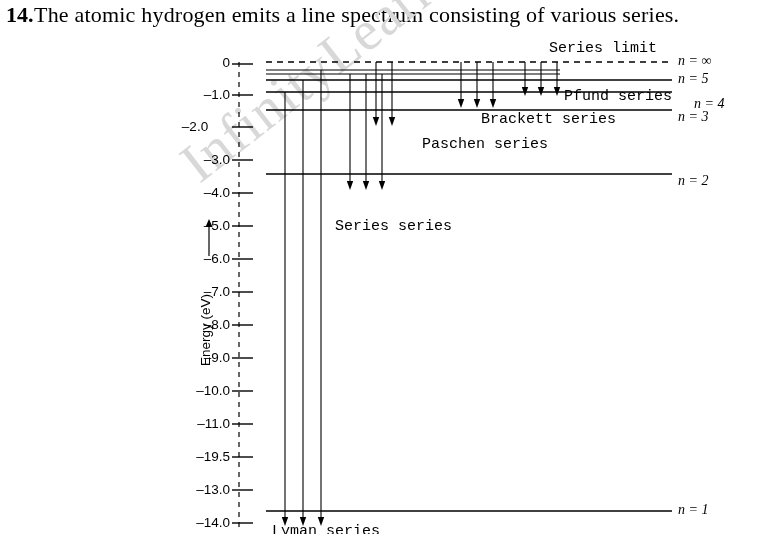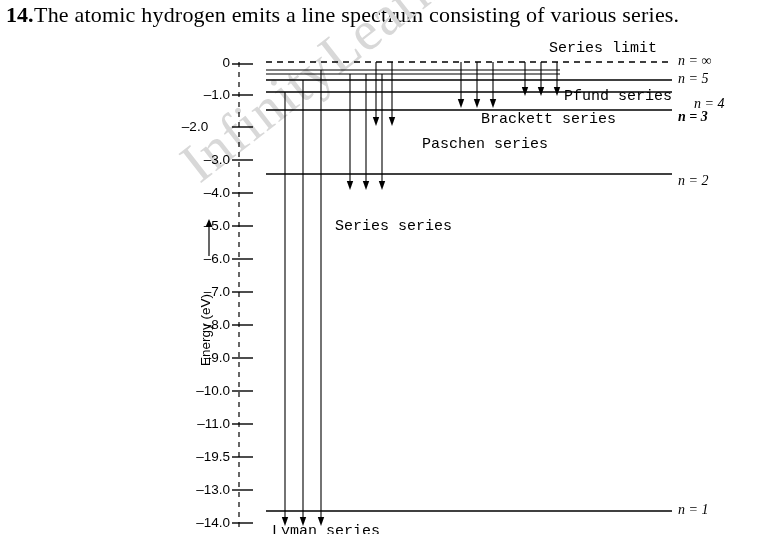--- a/index.html
+++ b/index.html
@@ -200,21 +200,21 @@
   <div class="ytick-label" style="left:152px; top:390px; width:78px;">–11.0</div>
   <div class="ytick-label" style="left:152px; top:423px; width:78px;">–19.5</div>
   <div class="ytick-label" style="left:152px; top:456px; width:78px;">–13.0</div>
   <div class="ytick-label" style="left:152px; top:489px; width:78px;">–14.0</div>
 
   <div class="energy-axis-title" style="left:198px; top:340px;">Energy (eV)</div>
 
   <div class="n-label" style="left:678px; top:27px;">n = ∞</div>
   <div class="n-label" style="left:678px; top:37px;margin-top:8px;">n = 5</div>
   <div class="n-label" style="left:694px; top:70px;">n = 4</div>
-  <div class="n-label" style="left:678px; top:83px;font-weight:bold;">n = 3</div>
+  <div class="n-label" style="left:678px; top:83px;">n = 3</div>
   <div class="n-label" style="left:678px; top:147px;">n = 2</div>
   <div class="n-label" style="left:678px; top:476px;">n = 1</div>
 
   <div class="series-label" style="left:549px; top:14px;">Series limit</div>
   <div class="series-label" style="left:564px; top:62px;">Pfund series</div>
   <div class="series-label" style="left:481px; top:85px;">Brackett series</div>
   <div class="series-label" style="left:402px; top:110px;margin-left:20px;">Paschen series</div>
   <div class="series-label" style="left:335px; top:192px;">Series series</div>
   <div class="series-label" style="left:272px; top:497px;">Lyman series</div>
 

